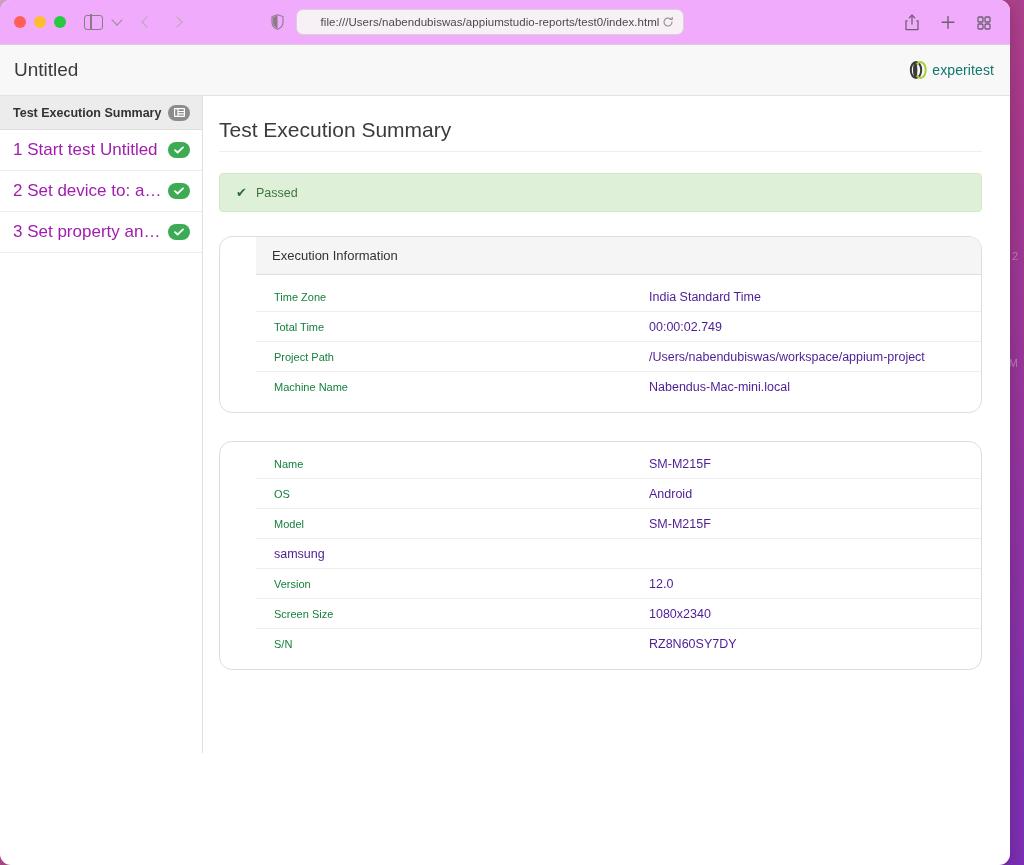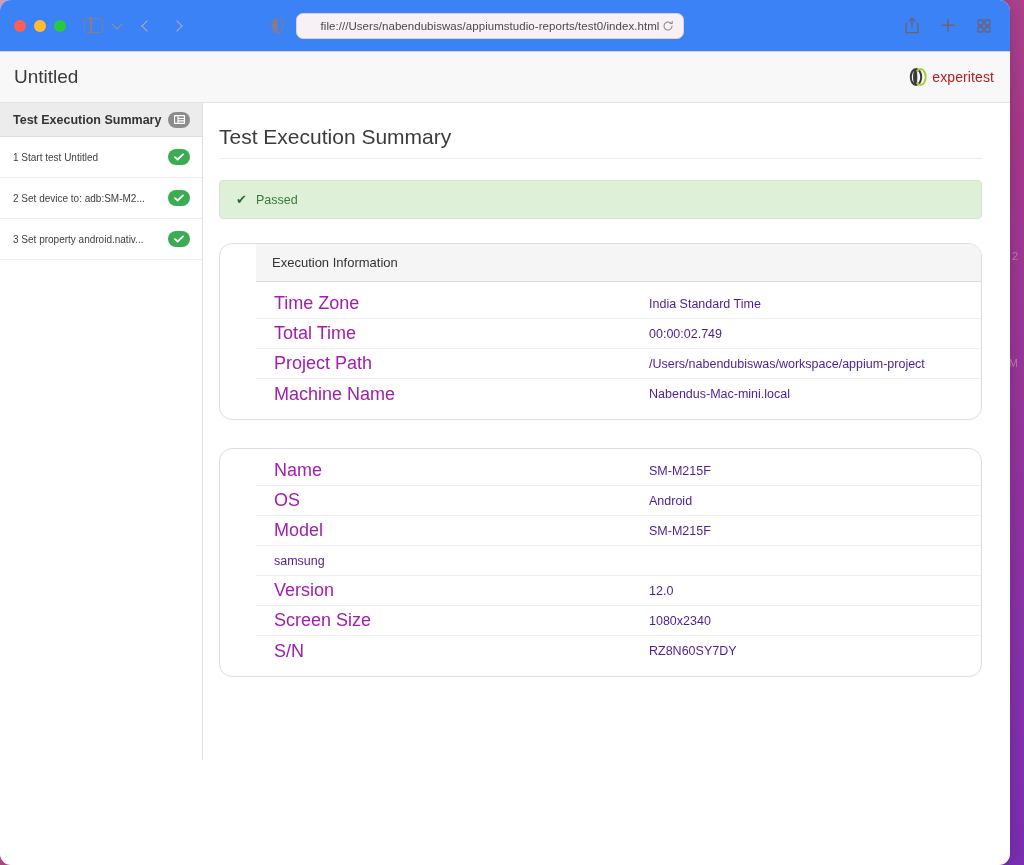--- a/index.html
+++ b/index.html
@@ -36,22 +36,22 @@
     width: 1010px;
     height: 865px;
     border-radius: 11px 11px 11px 11px;
     overflow: hidden;
     background: #ffffff;
     box-shadow: 0 2px 18px rgba(0,0,0,0.22);
   }
 
   
   .toolbar {
-    height: 52px;
-    background: #3b82f6;
+    height: 45px;
+    background: #f0abfc;
     display: flex;
     align-items: center;
     padding: 0 14px;
     border-bottom: 1px solid #d9cdd6;
     position: relative;
   }
 
   .traffic-lights { display: flex; gap: 8px; align-items: center; }
   .tl { width: 12px; height: 12px; border-radius: 50%; display: block; }
   .tl.red    { background: #ff5f57; }
@@ -153,21 +153,21 @@
     font-weight: 400;
   }
   .brand {
     margin-left: auto;
     display: flex;
     align-items: center;
     gap: 1px;
   }
   .brand-text {
     font-size: 14px;
-    color: #b91c1c;
+    color: #0f766e;
     letter-spacing: 0.1px;
   }
 
   .body-wrap { flex: 1; display: flex; min-height: 0; }
 
   
   .sidebar {
     width: 203px;
     border-right: 1px solid #e0e0e0;
     background: #ffffff;
@@ -191,22 +191,22 @@
 
   .side-item {
     height: 41px;
     border-bottom: 1px solid #ededed;
     display: flex;
     align-items: center;
     padding: 0 12px 0 13px;
     background: #ffffff;
   }
   .side-item-label {
-    font-size: 10px;
-    color: #404040;
+    font-size: 17px;
+    color: #a21caf;
     white-space: nowrap;
     overflow: hidden;
     text-overflow: ellipsis;
     max-width: 150px;
   }
   .side-item-status { margin-left: auto; display: flex; align-items: center; flex: none; }
 
   .badge-grid {
     width: 22px; height: 16px;
     border-radius: 8px;
@@ -281,22 +281,22 @@
   .row {
     display: flex;
     height: 30px;
     align-items: center;
     border-bottom: 1px solid #eeeeee;
     padding: 0 18px;
   }
   .row:last-child { border-bottom: none; }
   .row-key {
     width: 375px;
-    font-size: 18px;
-    color: #a21caf;
+    font-size: 11px;
+    color: #15803d;
     flex: none;
   }
   .row-val {
     font-size: 12.5px;
     color: #4c1d95;
   }
 </style>
 </head>
 <body>
 

